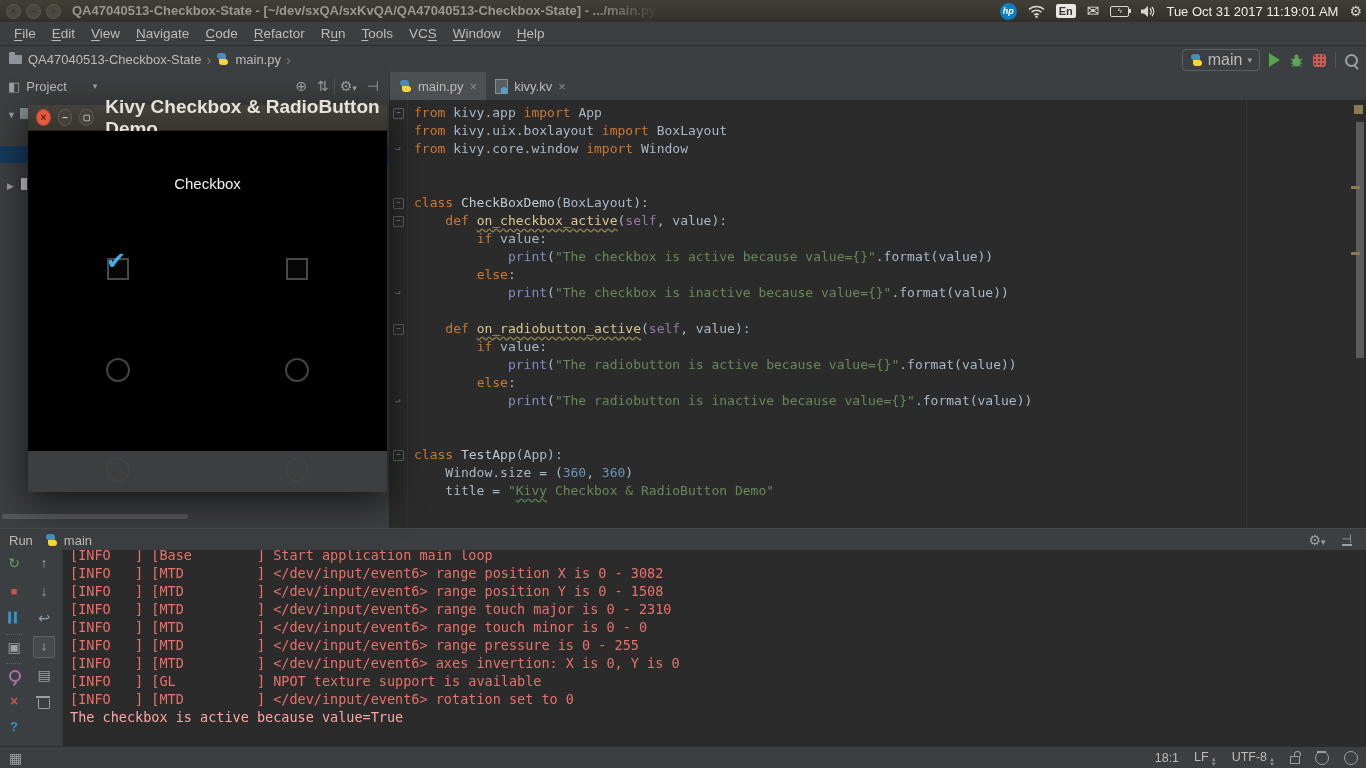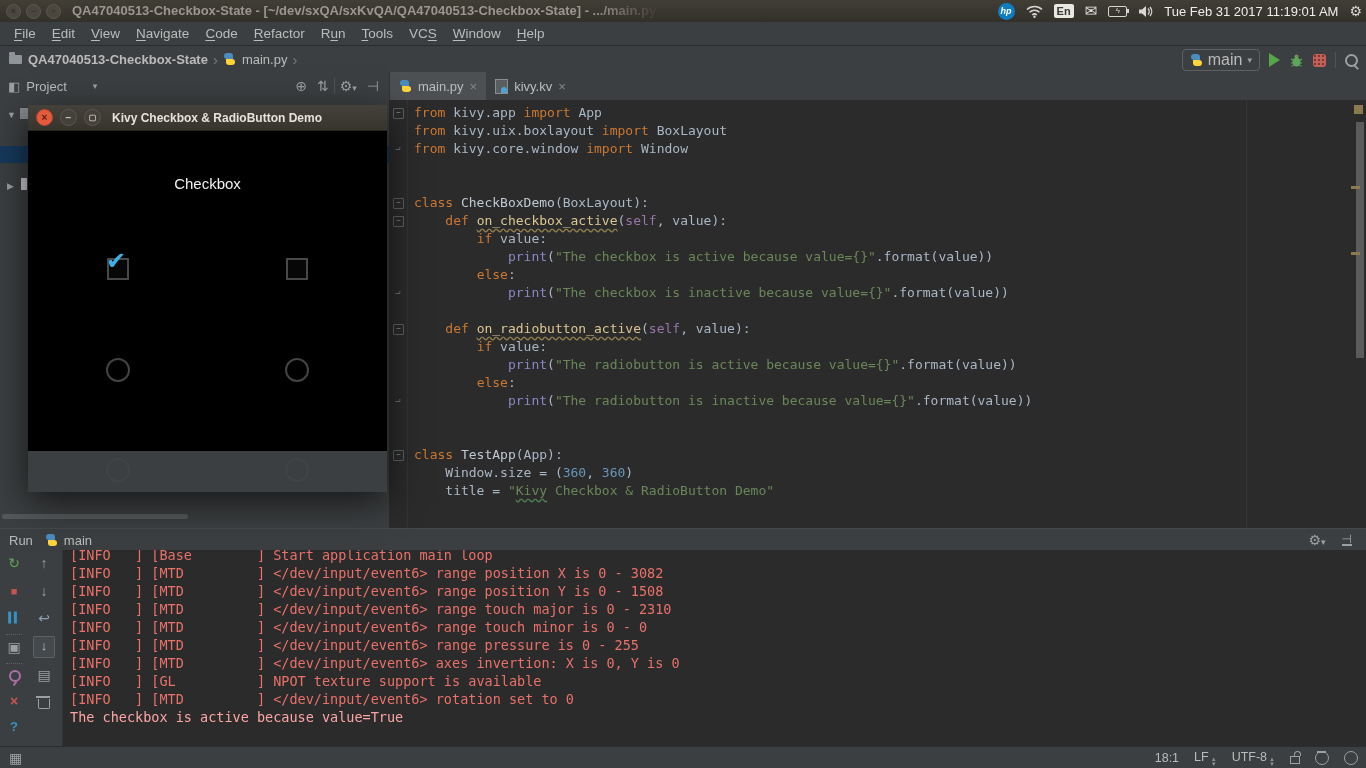--- a/index.html
+++ b/index.html
@@ -71,21 +71,21 @@
   #sb-thumb{left:1356px;top:122px;width:8px;height:236px;background:#595b5d}
   .sb-mark{left:1351px;width:9px;height:3px;background:#8b7a4f}
   
   #kivy{left:28px;top:105px;width:359px;height:387px;z-index:10;box-shadow:0 10px 34px rgba(0,0,0,.65)}
   #kivy-titlebar{position:absolute;left:0;top:0;width:100%;height:26px;background:linear-gradient(#44413a,#38352f);
         display:flex;align-items:center;gap:7px;padding-left:8px;box-sizing:border-box;border-bottom:1px solid #27251f}
   .kbtn{width:15px;height:15px;border-radius:50%;display:inline-flex;align-items:center;justify-content:center;
         font-size:10px;line-height:10px;font-weight:bold}
   .kbtn.close{background:#e25b3e;border:1px solid #b6432a;color:#5c1c0c}
   .kbtn.gray{background:#44403a;border:1px solid #5d584d;color:#cfcabf}
-  #kivy-title{font-weight:bold;font-size:12px;color:#e7e3da;margin-left:4px}
+  #kivy-title{font-weight:bold;font-size:19px;color:#e7e3da;margin-left:4px}
   #kivy-body{position:absolute;left:0;top:26px;width:100%;height:320px;background:#000}
   #kivy-label{position:absolute;left:0;top:44px;width:100%;text-align:center;color:#f0f0f0;font-size:15px}
   .kv-checkbox{position:absolute;width:18px;height:18px;border:2px solid #484848;background:#070707}
   .kv-check{position:absolute;left:-3px;top:-13px;color:#3cb3e8;font-size:24px;display:none}
   .kv-checkbox.on .kv-check{display:block}
   .kv-radio{position:absolute;width:20px;height:20px;border:2px solid #434343;border-radius:50%}
   
   #run-header{left:0;top:528px;width:1366px;height:22px;background:#3c3f41;border-top:1px solid #46494b;display:flex;
         align-items:center;color:#bbbbbb;font-size:13px}
   #run-header .gear{color:#9da0a3;font-size:14px}
@@ -145,42 +145,42 @@
     <span class="kbd">En</span>
     <span style="font-size:15px;color:#e2e0da">✉</span>
     <span class="batt">
         <span>ϟ</span>
       </span>
     <svg class="tray-svg" width="15" height="13" viewBox="0 0 15 13">
       <polygon points="1,4.5 4,4.5 8,1 8,12 4,8.5 1,8.5" fill="#d8d6d0"></polygon>
       <path d="M10 3.5a4.4 4.4 0 0 1 0 6" stroke="#d8d6d0" stroke-width="1.4" fill="none"></path>
       <path d="M12 2a7 7 0 0 1 0 9" stroke="#d8d6d0" stroke-width="1.4" fill="none"></path>
     </svg>
-    <span class="clock">Tue Feb 31 2017 11:19:01 AM</span>
+    <span class="clock">Tue Oct 31 2017 11:19:01 AM</span>
     <span style="font-size:14px;color:#d8d6d0">⚙</span>
   </span>
 </div>
 
 <div id="menubar" class="abs">
     <span class="menu-item"><u>F</u>ile</span>
     <span class="menu-item"><u>E</u>dit</span>
     <span class="menu-item"><u>V</u>iew</span>
     <span class="menu-item"><u>N</u>avigate</span>
     <span class="menu-item"><u>C</u>ode</span>
     <span class="menu-item"><u>R</u>efactor</span>
     <span class="menu-item">R<u>u</u>n</span>
     <span class="menu-item"><u>T</u>ools</span>
     <span class="menu-item">VC<u>S</u></span>
     <span class="menu-item"><u>W</u>indow</span>
     <span class="menu-item"><u>H</u>elp</span>
   </div>
 
 <div id="navbar" class="abs">
   <span class="folder"></span>
-  <span style="font-weight:bold">QA47040513-Checkbox-State</span>
+  <span style="font-weight:normal">QA47040513-Checkbox-State</span>
   <span class="crumb-sep">›</span>
   <span class="py-ico">
       <span class="pt"></span>
       <span class="pb"></span>
     </span>
   <span style="margin-left:6px">main.py</span>
   <span class="crumb-sep">›</span>
 </div>
 <div id="run-cluster">
   <span id="run-config">

